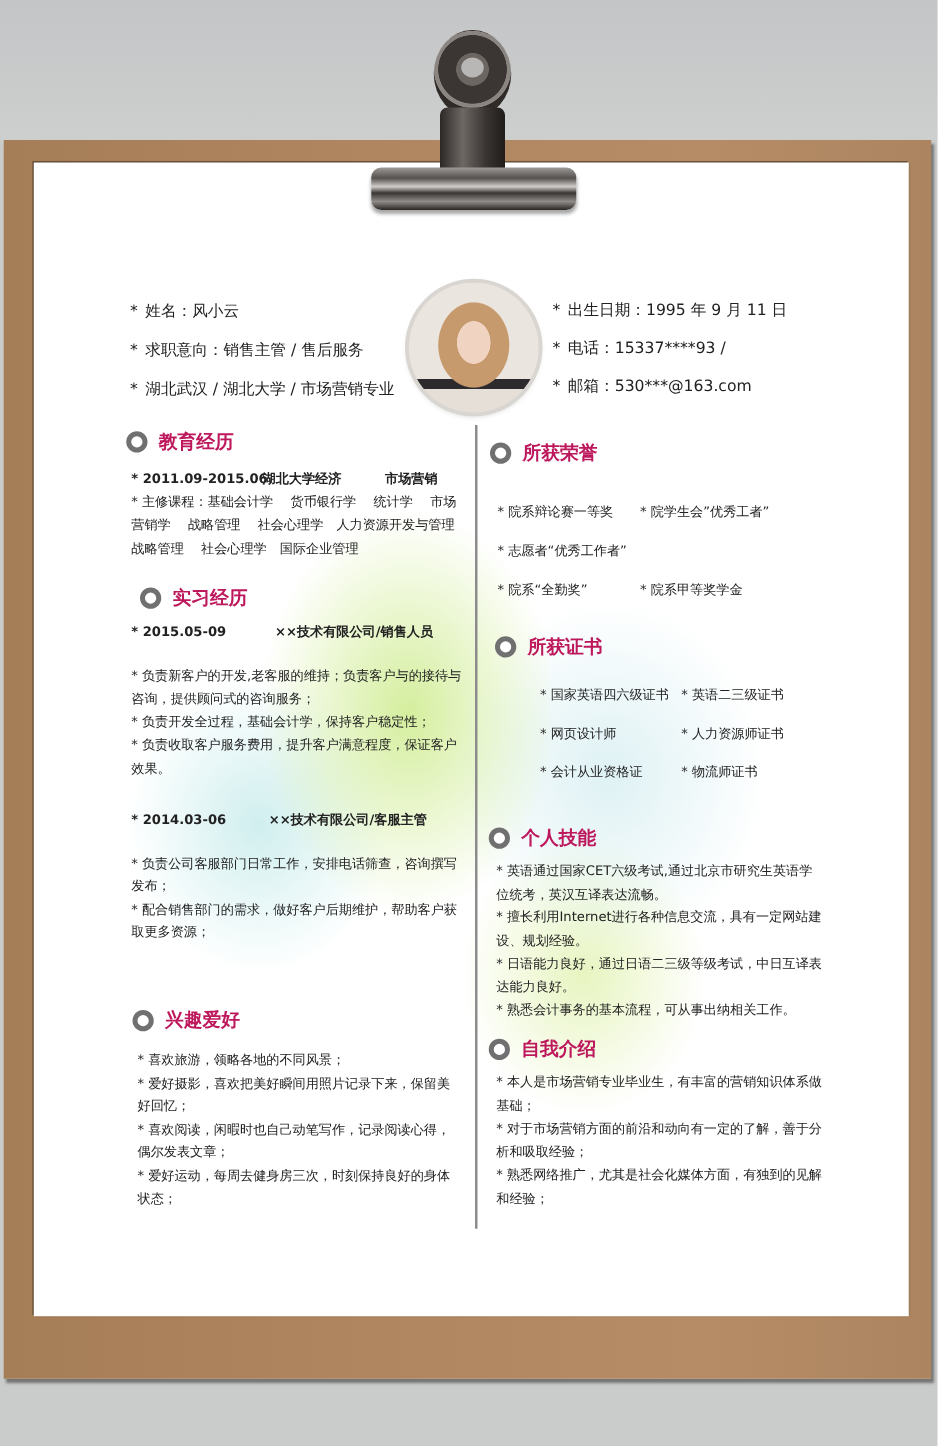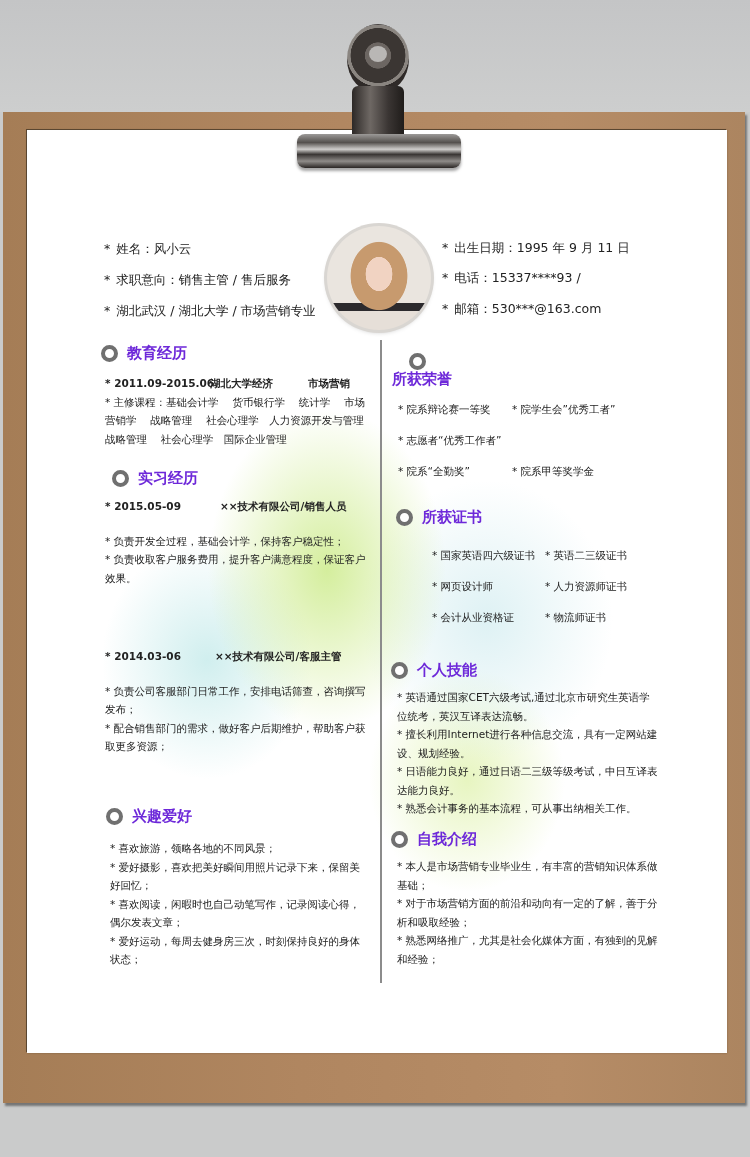--- a/index.html
+++ b/index.html
@@ -54,21 +54,21 @@
     position:absolute; left:327px; top:226px; width:104px; height:104px; border-radius:50%;
     background:
       radial-gradient(ellipse 22px 28px at 52px 48px, #f1d3c2 0 60%, transparent 62%),
       radial-gradient(ellipse 40px 48px at 52px 50px, #c79a6e 0 70%, transparent 72%),
       linear-gradient(180deg, transparent 0 74%, #2c2a2d 74% 82%, #e6dfd8 82%),
       #eae5df;
     box-shadow:0 0 0 3px #d9d6d2, 0 2px 5px rgba(0,0,0,.25);
   }
   .divider { position:absolute; left:380px; top:340px; width:2px; height:643px; background:#8c8c8c; }
   
-  .sec-title { position:absolute; display:flex; align-items:center; font-size:15px; font-weight:bold; color:#6d28d9; white-space:nowrap; }
+  .sec-title { position:absolute; display:flex; align-items:center; font-size:15px; font-weight:bold; color:#be185d; white-space:nowrap; }
   .ring-icon { width:9px; height:9px; border-radius:50%; border:4px solid #707070; background:#fff; margin-right:9px; flex:none; }
   .text-block { position:absolute; font-size:10.5px; line-height:18.5px; color:#222; }
   .text-block p { margin:0; }
   .bold-line { font-weight:bold; white-space:nowrap; }
   .bold-line span { display:inline-block; }
   .grid2 { position:absolute; font-size:10.5px; color:#222; }
   .grid2 .row { display:flex; height:31px; }
   .grid2 .cell { white-space:nowrap; }
 </style>
 </head>
@@ -123,20 +123,21 @@
   <p>* 主修课程：基础会计学　 货币银行学　 统计学　 市场营销学　 战略管理　 社会心理学　人力资源开发与管理战略管理　 社会心理学　国际企业管理</p>
 </div>
 
 <div class="sec-title" style="left:112px;top:469px;">
   <span class="ring-icon"></span>
     <span>实习经历</span>
 </div>
 <div class="text-block" style="left:105px;top:497px;width:265px;">
   <p class="bold-line"><span style="width:115px">* 2015.05-09</span><span>××技术有限公司/销售人员</span></p>
   <p style="height:16px"></p>
+  <p>* 负责新客户的开发,老客服的维持；负责客户与的接待与咨询，提供顾问式的咨询服务；</p>
   <p>* 负责开发全过程，基础会计学，保持客户稳定性；</p>
   <p>* 负责收取客户服务费用，提升客户满意程度，保证客户效果。</p>
 </div>
 <div class="text-block" style="left:105px;top:647px;width:265px;">
   <p class="bold-line"><span style="width:110px">* 2014.03-06</span><span>××技术有限公司/客服主管</span></p>
   <p style="height:16px"></p>
   <p>* 负责公司客服部门日常工作，安排电话筛查，咨询撰写发布；</p>
   <p>* 配合销售部门的需求，做好客户后期维护，帮助客户获取更多资源；</p>
 </div>
 
@@ -144,21 +145,21 @@
   <span class="ring-icon"></span>
     <span>兴趣爱好</span>
 </div>
 <div class="text-block" style="left:110px;top:839px;width:255px;">
   <p>* 喜欢旅游，领略各地的不同风景；</p>
   <p>* 爱好摄影，喜欢把美好瞬间用照片记录下来，保留美好回忆；</p>
   <p>* 喜欢阅读，闲暇时也自己动笔写作，记录阅读心得，偶尔发表文章；</p>
   <p>* 爱好运动，每周去健身房三次，时刻保持良好的身体状态；</p>
 </div>
 
-<div class="sec-title" style="left:392px;top:353px;flex-direction:column;">
+<div class="sec-title" style="left:392px;top:353px;">
   <span class="ring-icon"></span>
     <span>所获荣誉</span>
 </div>
 <div class="grid2" style="left:398px;top:403px;">
   <div class="row">
       <span class="cell" style="width:114px">* 院系辩论赛一等奖</span>
       <span class="cell">* 院学生会”优秀工者”</span>
     </div>
   <div class="row">
       <span class="cell">* 志愿者“优秀工作者”</span>

